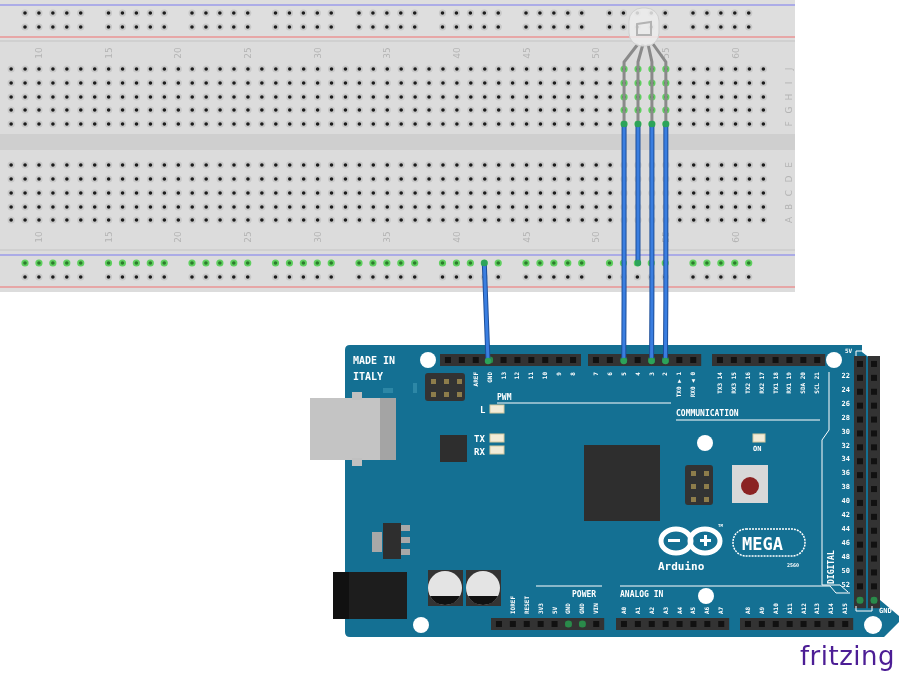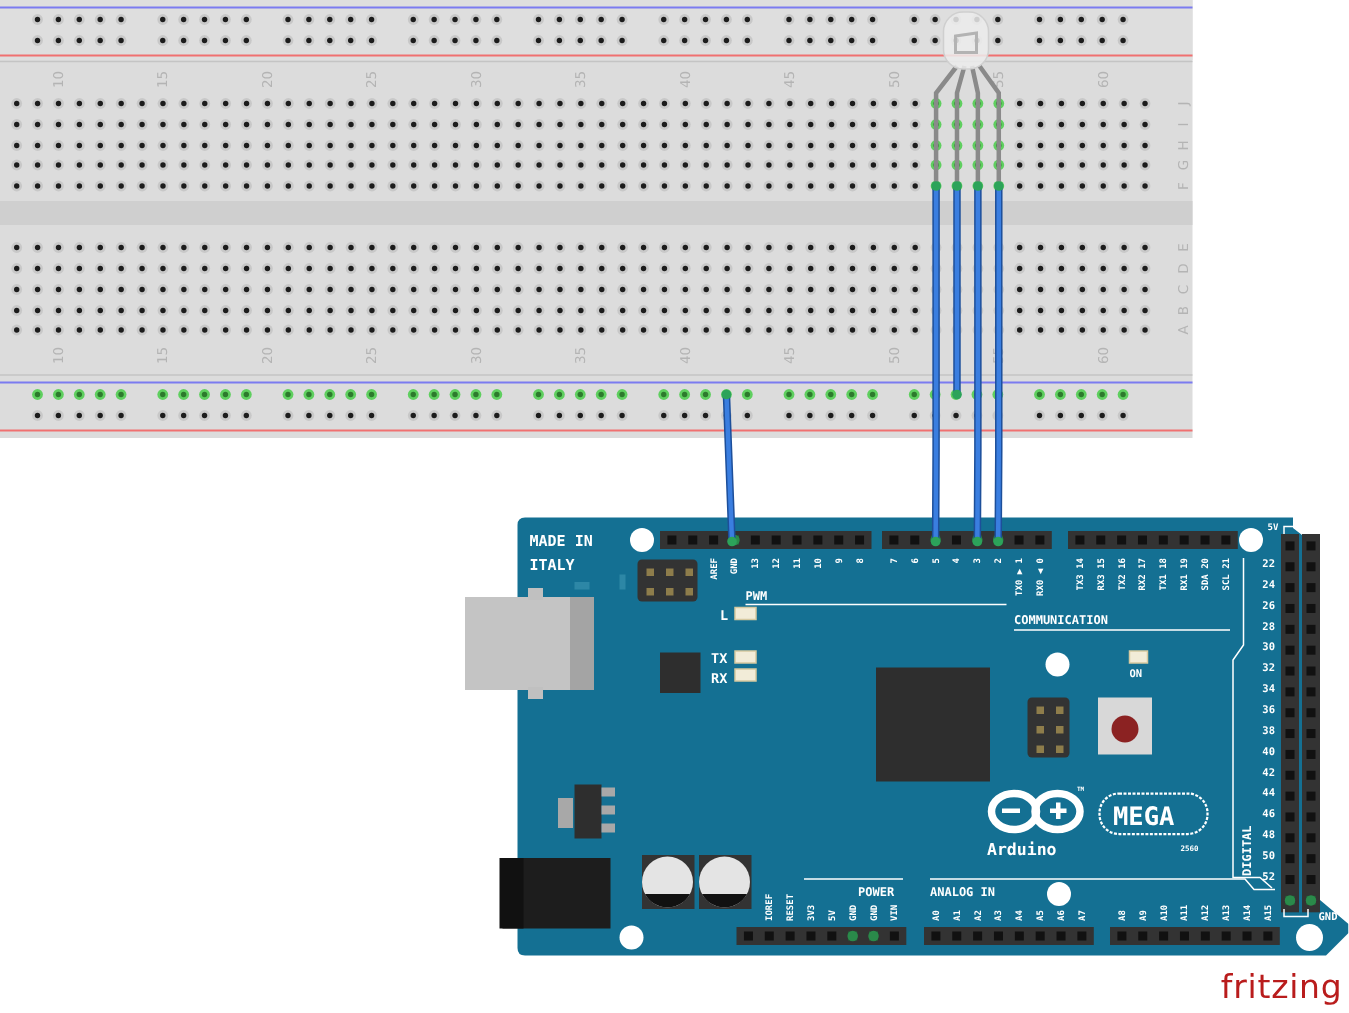--- a/index.html
+++ b/index.html
@@ -1,20 +1,20 @@
 <!DOCTYPE html>
 <html><head>
 <meta charset="utf-8">
 <style>
   html,body{margin:0;padding:0;background:#ffffff;}
   body{width:899px;height:675px;position:relative;overflow:hidden;font-family:"DejaVu Sans Mono",monospace;}
   #stage{position:absolute;left:0;top:0;width:899px;height:675px;}
   .lbl{font-family:"DejaVu Sans Mono",monospace;font-weight:bold;fill:#ffffff;}
   .bbnum{font-family:"DejaVu Sans",sans-serif;fill:#b4b4b4;font-size:9px;}
-  #fritzing-logo{position:absolute;right:4px;bottom:4px;font-family:"DejaVu Sans",sans-serif;font-size:22px;color:#b91c1c;letter-spacing:0.5px;}
+  #fritzing-logo{position:absolute;right:4px;bottom:4px;font-family:"DejaVu Sans",sans-serif;font-size:26px;color:#4c1d95;letter-spacing:0.5px;}
 </style>
 </head>
 <body>
 
 <svg id="stage" width="899" height="675" viewBox="0 0 899 675" xmlns="http://www.w3.org/2000/svg">
 
   <g id="breadboard">
     <rect x="0" y="0" width="795" height="292" fill="#dcdcdc"></rect>
     <rect x="0" y="0" width="795" height="40" fill="#dedede"></rect>
     <rect x="0" y="134" width="795" height="16" fill="#cfcfcf"></rect>

